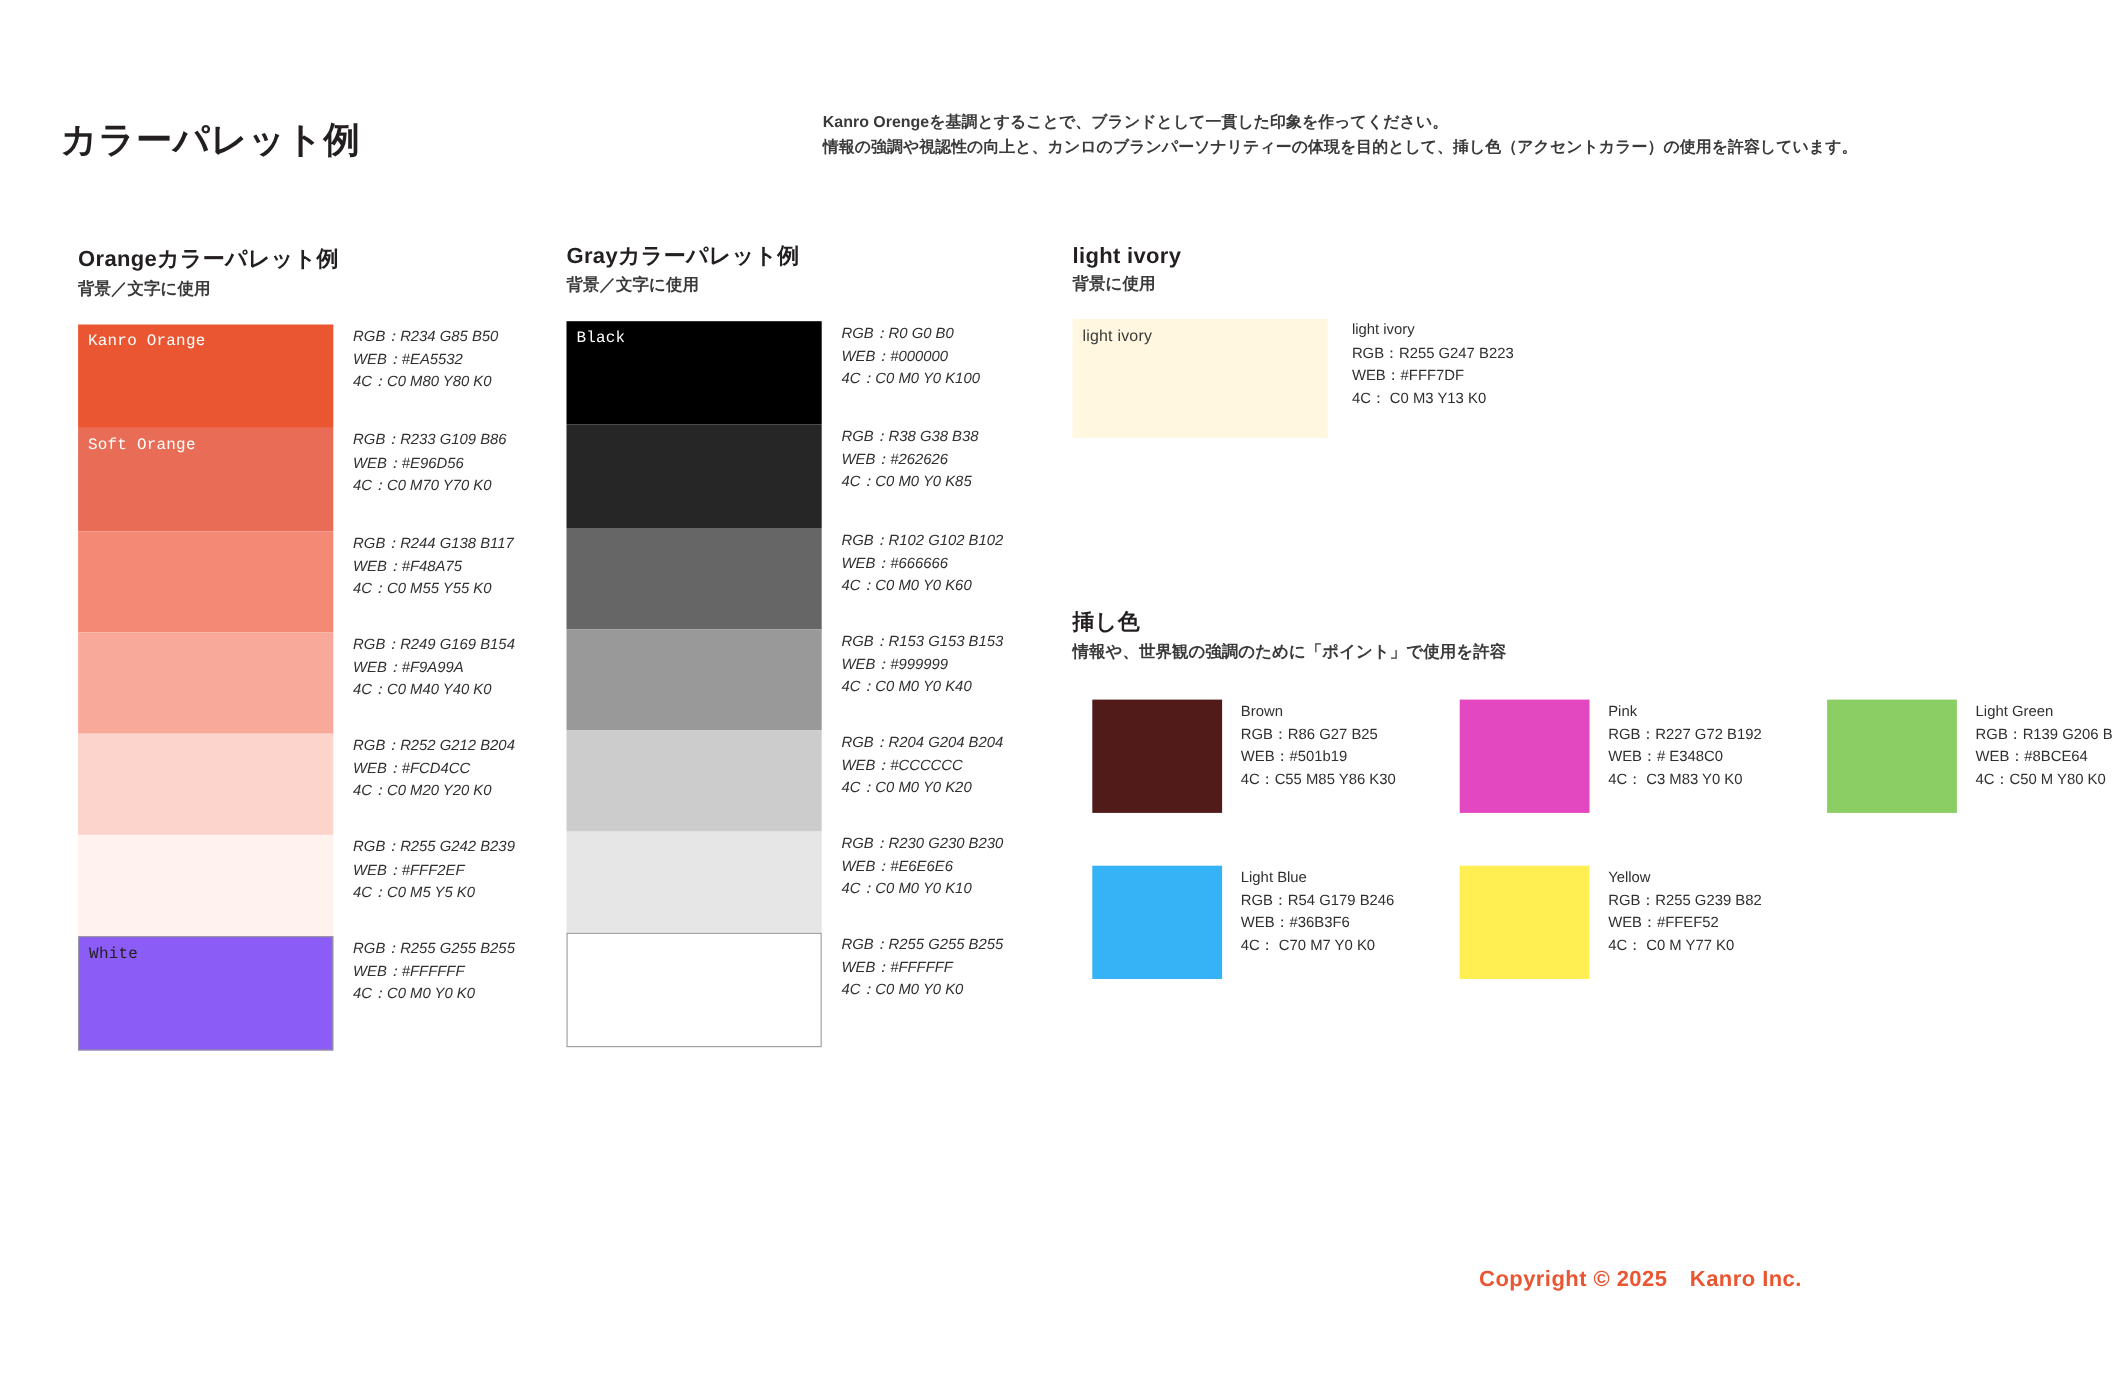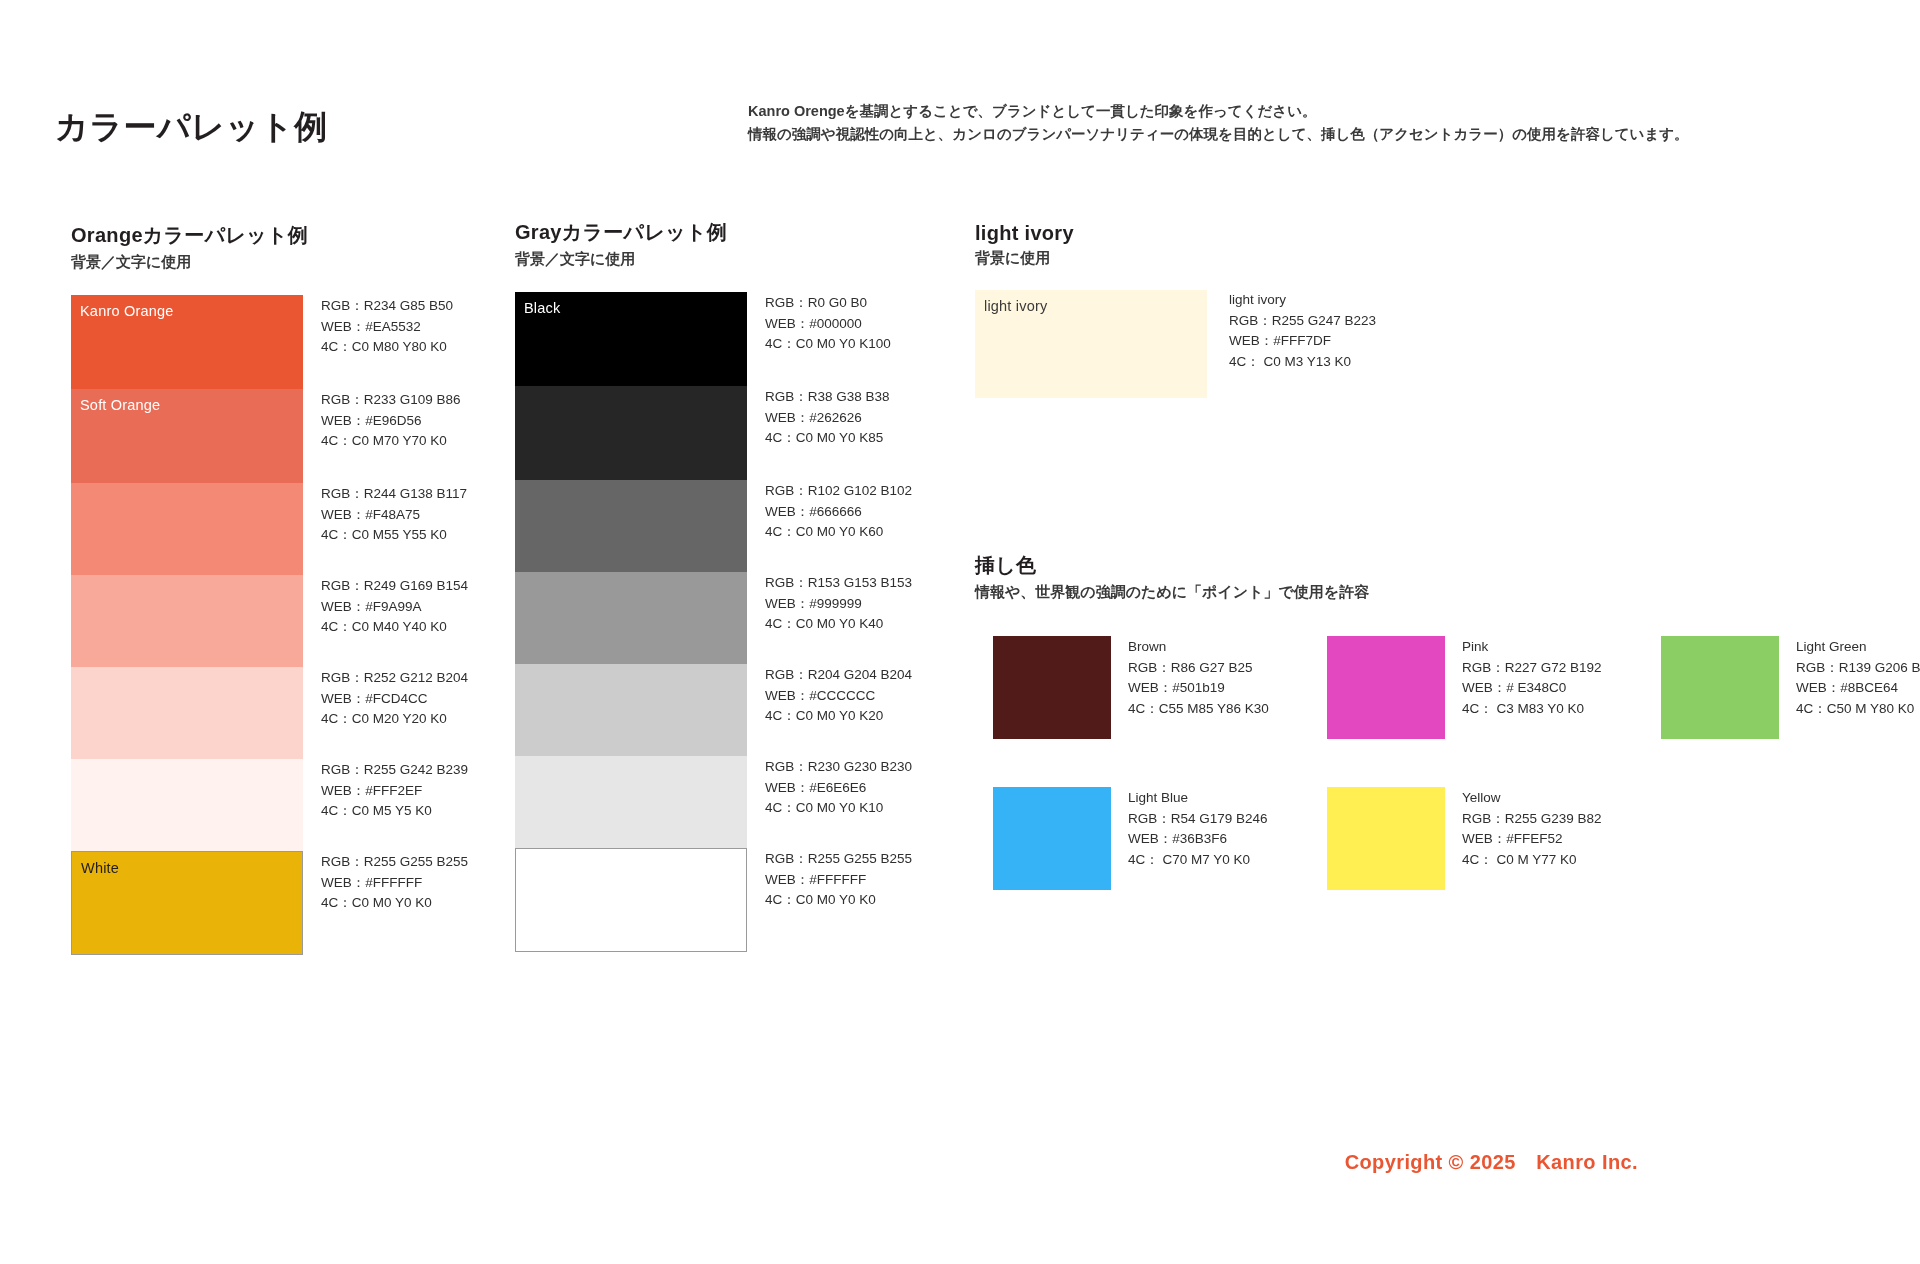--- a/index.html
+++ b/index.html
@@ -29,29 +29,30 @@
   .sec-title { font-size: 20px; font-weight: 700; color: #231f20; letter-spacing: .3px; }
   .sec-sub   { font-size: 15px; font-weight: 700; color: #3a3a3a; margin-top: 4px; }
 
   
   .col { position: absolute; }
   .ramp { position: relative; }
   .ramp-row { position: relative; display: flex; }
   .swatch {
     width: 232px; flex: 0 0 232px;
     position: relative;
+    font-family: Liberation Mono, monospace;
   }
   .swatch-label {
     position: absolute; left: 9px; top: 8px;
     font-size: 14.5px; letter-spacing: .2px;
   }
   .spec {
     margin-left: 18px;
     font-size: 13.5px; line-height: 1.52; color: #2f2f2f;
-    white-space: nowrap; padding-top: 1px;
+    white-space: nowrap; padding-top: 1px; font-style: italic;
   }
   .spec div { display: block; }
 
   
   .ivory-wrap { display: flex; }
   .ivory-chip {
     width: 232px; height: 108px; background: #FFF7DF;
     position: relative;
   }
   .ivory-chip .swatch-label { color: #3a3a3a; }
@@ -142,21 +143,21 @@
         </div>
         <div class="ramp-row">
           <div class="swatch" style="height: 92px; background: rgb(255, 242, 239);"></div>
           <div class="spec">
             <div>RGB：R255 G242 B239</div>
             <div>WEB：#FFF2EF</div>
             <div>4C：C0 M5 Y5 K0</div>
           </div>
         </div>
         <div class="ramp-row">
-          <div class="swatch" style="height: 104px; background: #eab308; border: 1px solid rgb(154, 154, 154);">
+          <div class="swatch" style="height: 104px; background: #8b5cf6; border: 1px solid rgb(154, 154, 154);">
             <span class="swatch-label" style="color: rgb(35, 31, 32);">White</span>
           </div>
           <div class="spec">
             <div>RGB：R255 G255 B255</div>
             <div>WEB：#FFFFFF</div>
             <div>4C：C0 M0 Y0 K0</div>
           </div>
         </div>
       </div>
   </div>

